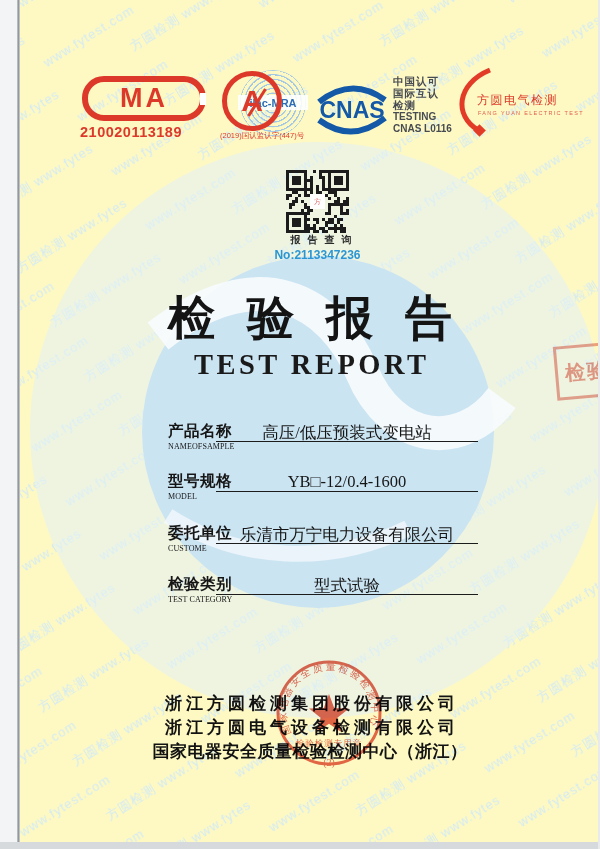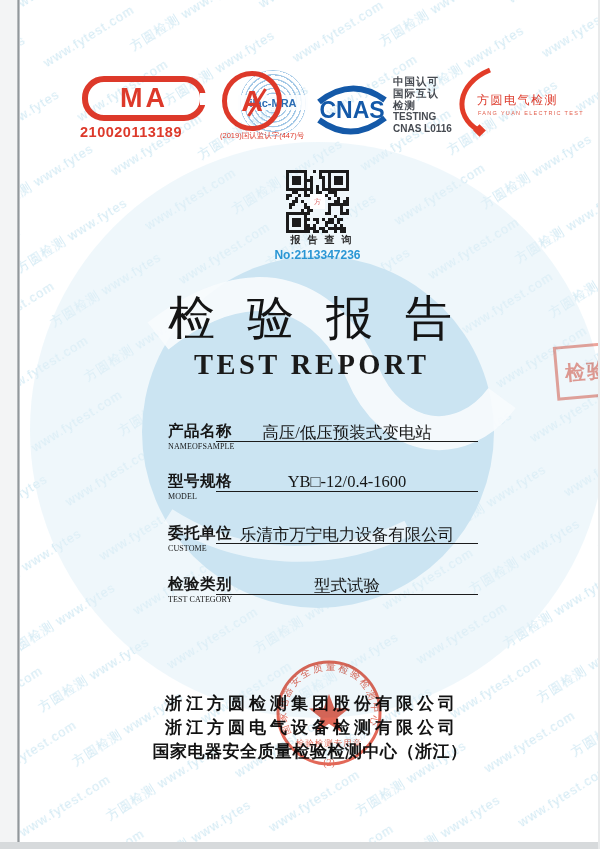--- a/index.html
+++ b/index.html
@@ -1,16 +1,16 @@
 <!DOCTYPE html>
 <html><head>
 <meta charset="utf-8">
 <style>
   html,body{margin:0;padding:0;background:#e9eaeb;}
-  .page{position:relative;width:600px;height:849px;background:#ffffff;overflow:hidden;
+  .page{position:relative;width:600px;height:849px;background:#fef9c3;overflow:hidden;
         font-family:"Liberation Serif","DejaVu Serif",serif;color:#161616;}
   .abs{position:absolute;}
   
   .margin-left{position:absolute;left:0;top:0;bottom:0;width:17px;background:#f3f4f5;z-index:6;}
   .edge-left{position:absolute;left:17px;top:0;bottom:0;width:3px;z-index:6;
              background:linear-gradient(90deg,#c7cacc,#8d9397 55%,#dadde0);}
   .edge-bottom{position:absolute;left:0;right:0;bottom:0;height:7px;background:#d7dadc;z-index:6;}
   .edge-right{position:absolute;right:0;top:0;bottom:0;width:2px;background:#e8eaeb;z-index:6;}
   
   .bg-svg{position:absolute;left:0;top:0;z-index:0;}
@@ -44,21 +44,21 @@
           font-family:"Liberation Sans",sans-serif;}
   
   .qr{left:286px;top:170px;width:63px;height:63px;z-index:2;}
   .qr-center{position:absolute;left:24px;top:24px;width:15px;height:15px;background:#fff;
              display:flex;align-items:center;justify-content:center;font-size:7px;color:#d66;}
   .qr-caption{left:240px;top:233px;width:155px;text-align:center;font-size:10px;font-weight:600;
               color:#2b2b2b;letter-spacing:7px;padding-left:7px;z-index:2;}
   .qr-no{left:240px;top:248px;width:155px;text-align:center;font-size:12px;font-weight:600;
          color:#2a96d4;z-index:2;font-family:"Liberation Sans",sans-serif;}
   
-  .title-zh{left:20px;right:0;top:287px;text-align:center;font-size:47px;font-weight:400;
+  .title-zh{left:20px;right:0;top:287px;text-align:center;font-size:47px;font-weight:700;
             letter-spacing:32px;padding-left:32px;color:#141414;z-index:2;}
   .title-en{left:20px;right:0;top:349px;text-align:center;font-size:28.5px;font-weight:700;
             letter-spacing:3.5px;padding-left:3.5px;color:#1a1a1a;z-index:2;}
   
   .field{position:absolute;left:168px;width:310px;height:42px;z-index:2;}
   .flabel{position:absolute;left:0;top:0;font-size:15.5px;font-weight:600;letter-spacing:.5px;white-space:nowrap;}
   .fsub{position:absolute;left:0;top:21px;font-size:8px;letter-spacing:.1px;white-space:nowrap;}
   .fline{position:absolute;left:48px;right:0;top:20px;border-bottom:1.6px solid #1c1c1c;}
   .fvalue{position:absolute;left:48px;right:0;top:1px;text-align:center;font-size:16.5px;font-weight:500;white-space:nowrap;}
   

